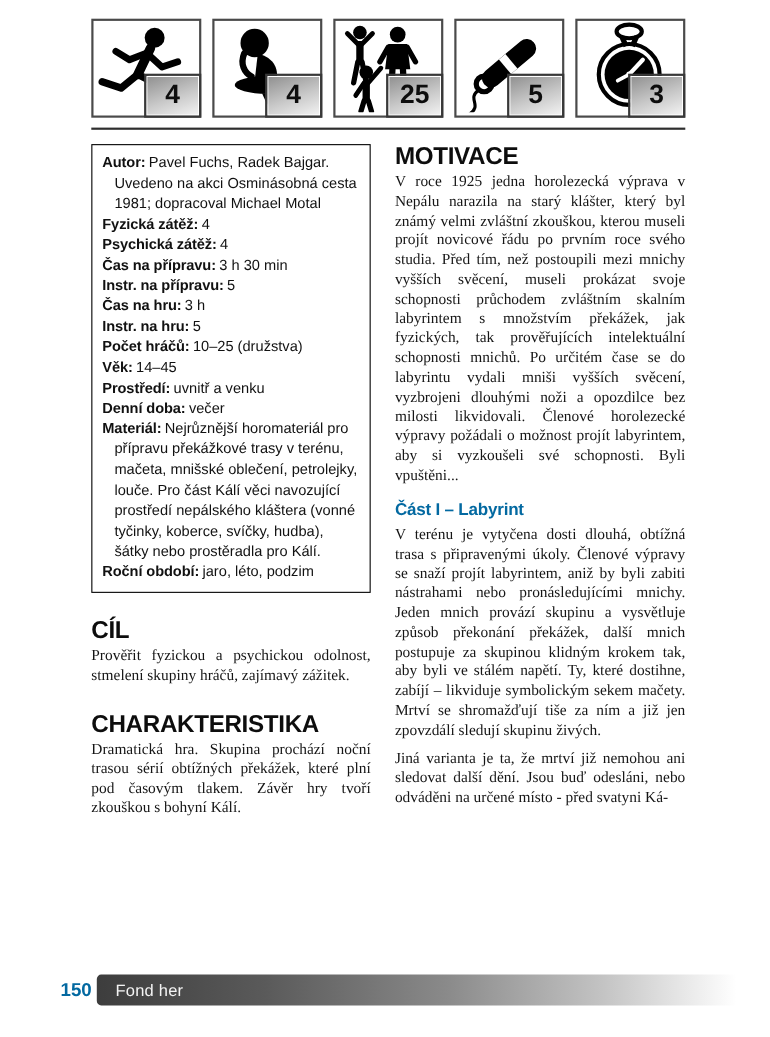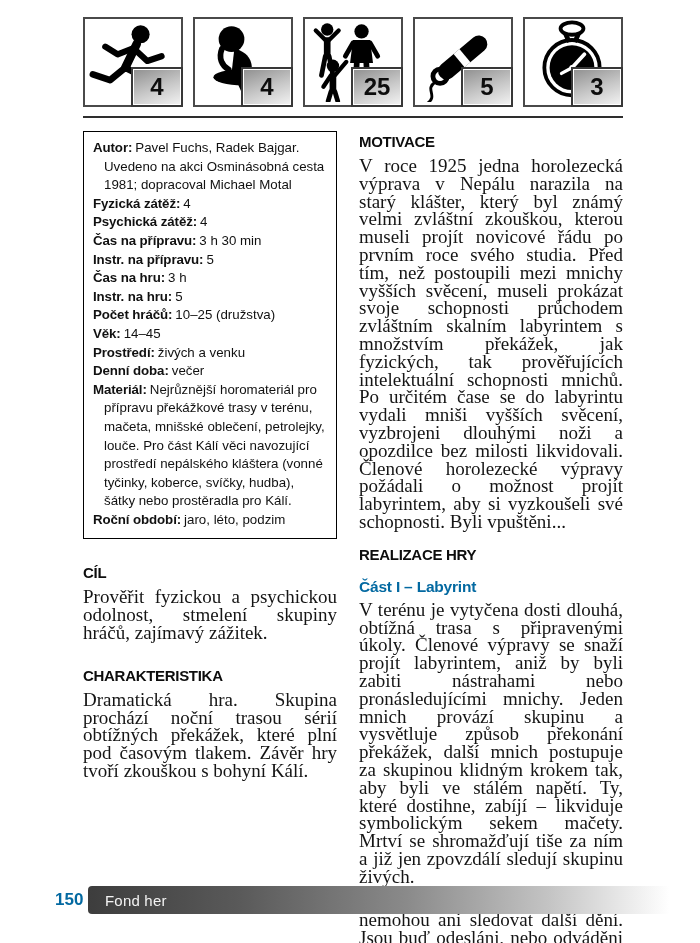--- a/index.html
+++ b/index.html
@@ -57,33 +57,33 @@
     border:1.5px solid #000;
     padding:7px 8px 9px 9px;
     font-size:13.3px;line-height:18.6px;
   }
   .field{margin:0;padding-left:11px;text-indent:-11px;}
   .field b{font-weight:700;letter-spacing:-0.1px;margin-right:3px;text-align:right;}
 
   
   h2.sec{
     margin:24px 0 5px 0;
-    font-size:15px;line-height:20px;
+    font-size:22px;line-height:20px;
     font-weight:700;letter-spacing:-0.3px;color:#0d0d0d;
   }
   .col-right h2.sec.first{margin-top:1px;}
   h3.subsec{
     margin:13px 0 5px 0;
     font-size:15.5px;line-height:18px;
     font-weight:700;letter-spacing:-0.2px;color:#0369a1;
   }
   p.body{
     margin:0 0 8px 0;
     font-family:"Liberation Serif",serif;
-    font-size:19px;line-height:17.8px;
+    font-size:14px;line-height:17.8px;
     text-align:justify;
     color:#151515;
   }
   p.body.last{margin-bottom:0;}
 
   
   .footer{
     position:absolute;left:55px;right:0;top:886px;height:28px;
     display:flex;align-items:center;
   }
@@ -199,38 +199,37 @@
         <div class="infobox">
           <p class="field"><b>Autor:</b><span>Pavel Fuchs, Radek Bajgar. Uvedeno na akci Osminásobná cesta 1981; dopracoval Michael Motal</span></p>
           <p class="field"><b>Fyzická zátěž:</b><span>4</span></p>
           <p class="field"><b>Psychická zátěž:</b><span>4</span></p>
           <p class="field"><b>Čas na přípravu:</b><span>3 h 30 min</span></p>
           <p class="field"><b>Instr. na přípravu:</b><span>5</span></p>
           <p class="field"><b>Čas na hru:</b><span>3 h</span></p>
           <p class="field"><b>Instr. na hru:</b><span>5</span></p>
           <p class="field"><b>Počet hráčů:</b><span>10–25 (družstva)</span></p>
           <p class="field"><b>Věk:</b><span>14–45</span></p>
-          <p class="field"><b>Prostředí:</b><span>živých a venku</span></p>
+          <p class="field"><b>Prostředí:</b><span>uvnitř a venku</span></p>
           <p class="field"><b>Denní doba:</b><span>večer</span></p>
           <p class="field"><b>Materiál:</b><span>Nejrůznější horomateriál pro přípravu překážkové trasy v terénu, mačeta, mnišské oblečení, petrolejky, louče. Pro část Kálí věci navozující prostředí nepálského kláštera (vonné tyčinky, koberce, svíčky, hudba), šátky nebo prostěradla pro Kálí.</span></p>
           <p class="field"><b>Roční období:</b><span>jaro, léto, podzim</span></p>
         </div>
 
         <h2 class="sec">CÍL</h2>
         <p class="body">Prověřit fyzickou a psychickou odolnost, stmelení skupiny hráčů, zajímavý zážitek.</p>
 
         <h2 class="sec">CHARAKTERISTIKA</h2>
         <p class="body last">Dramatická hra. Skupina prochází noční trasou sérií obtížných překážek, které plní pod časovým tlakem. Závěr hry tvoří zkouškou s bohyní Kálí.</p>
       </div>
 
       <div class="col-right">
         <h2 class="sec first">MOTIVACE</h2>
         <p class="body">V roce 1925 jedna horolezecká výprava v Nepálu narazila na starý klášter, který byl známý velmi zvláštní zkouškou, kterou museli projít novicové řádu po prvním roce svého studia. Před tím, než postoupili mezi mnichy vyšších svěcení, museli prokázat svoje schopnosti průchodem zvláštním skalním labyrintem s množstvím překážek, jak fyzických, tak prověřujících intelektuální schopnosti mnichů. Po určitém čase se do labyrintu vydali mniši vyšších svěcení, vyzbrojeni dlouhými noži a opozdilce bez milosti likvidovali. Členové horolezecké výpravy požádali o možnost projít labyrintem, aby si vyzkoušeli své schopnosti. Byli vpuštěni...</p>
 
-        <h2 class="sec" style="margin-top:14px;">REALIZACE HRY</h2>
         <h3 class="subsec">Část I – Labyrint</h3>
         <p class="body">V terénu je vytyčena dosti dlouhá, obtížná trasa s připravenými úkoly. Členové výpravy se snaží projít labyrintem, aniž by byli zabiti nástrahami nebo pronásledujícími mnichy. Jeden mnich provází skupinu a vysvětluje způsob překonání překážek, další mnich postupuje za skupinou klidným krokem tak, aby byli ve stálém napětí. Ty, které dostihne, zabíjí – likviduje symbolickým sekem mačety. Mrtví se shromažďují tiše za ním a již jen zpovzdálí sledují skupinu živých.</p>
         <p class="body last">Jiná varianta je ta, že mrtví již nemohou ani sledovat další dění. Jsou buď odesláni, nebo odváděni na určené místo - před svatyni Ká-</p>
       </div>
 
     </div>
   </div>
 
   <div class="footer">
     <span class="pagenum">150</span>

